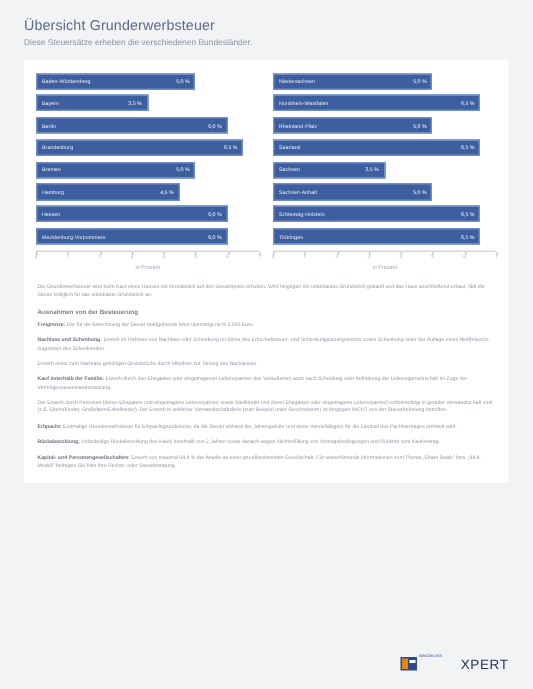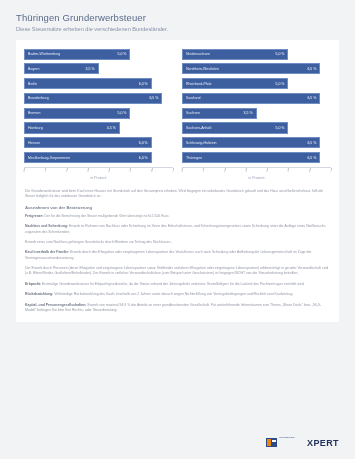--- a/index.html
+++ b/index.html
@@ -153,32 +153,32 @@
     flex-direction: column;
     line-height: 1;
   }
   .logo-top {
     font-size: 2.5px;
     color: #2d4a8a;
     letter-spacing: .1px;
   }
   .logo-main {
     font-size: 9px;
-    font-weight: bold;
+    font-weight: normal;
     color: #23335c;
     letter-spacing: .4px;
     margin-left: 28px;
   }
 </style>
 </head>
 <body>
 
 <div class="page">
 
-  <div class="doc-title">Thüringen Grunderwerbsteuer</div>
+  <div class="doc-title">Übersicht Grunderwerbsteuer</div>
   <div class="doc-subtitle">Diese Steuersätze erheben die verschiedenen Bundesländer.</div>
 
   <div class="card">
     <div class="charts">
       <div class="chart-col">
         <div id="bars-left">
             <div class="bar-row">
               <div class="bar" style="width: 71.4286%; background: rgb(61, 95, 160);">
                 <span class="bar-label">Baden-Württemberg</span>
                 <span class="bar-value">5,0 %</span>

